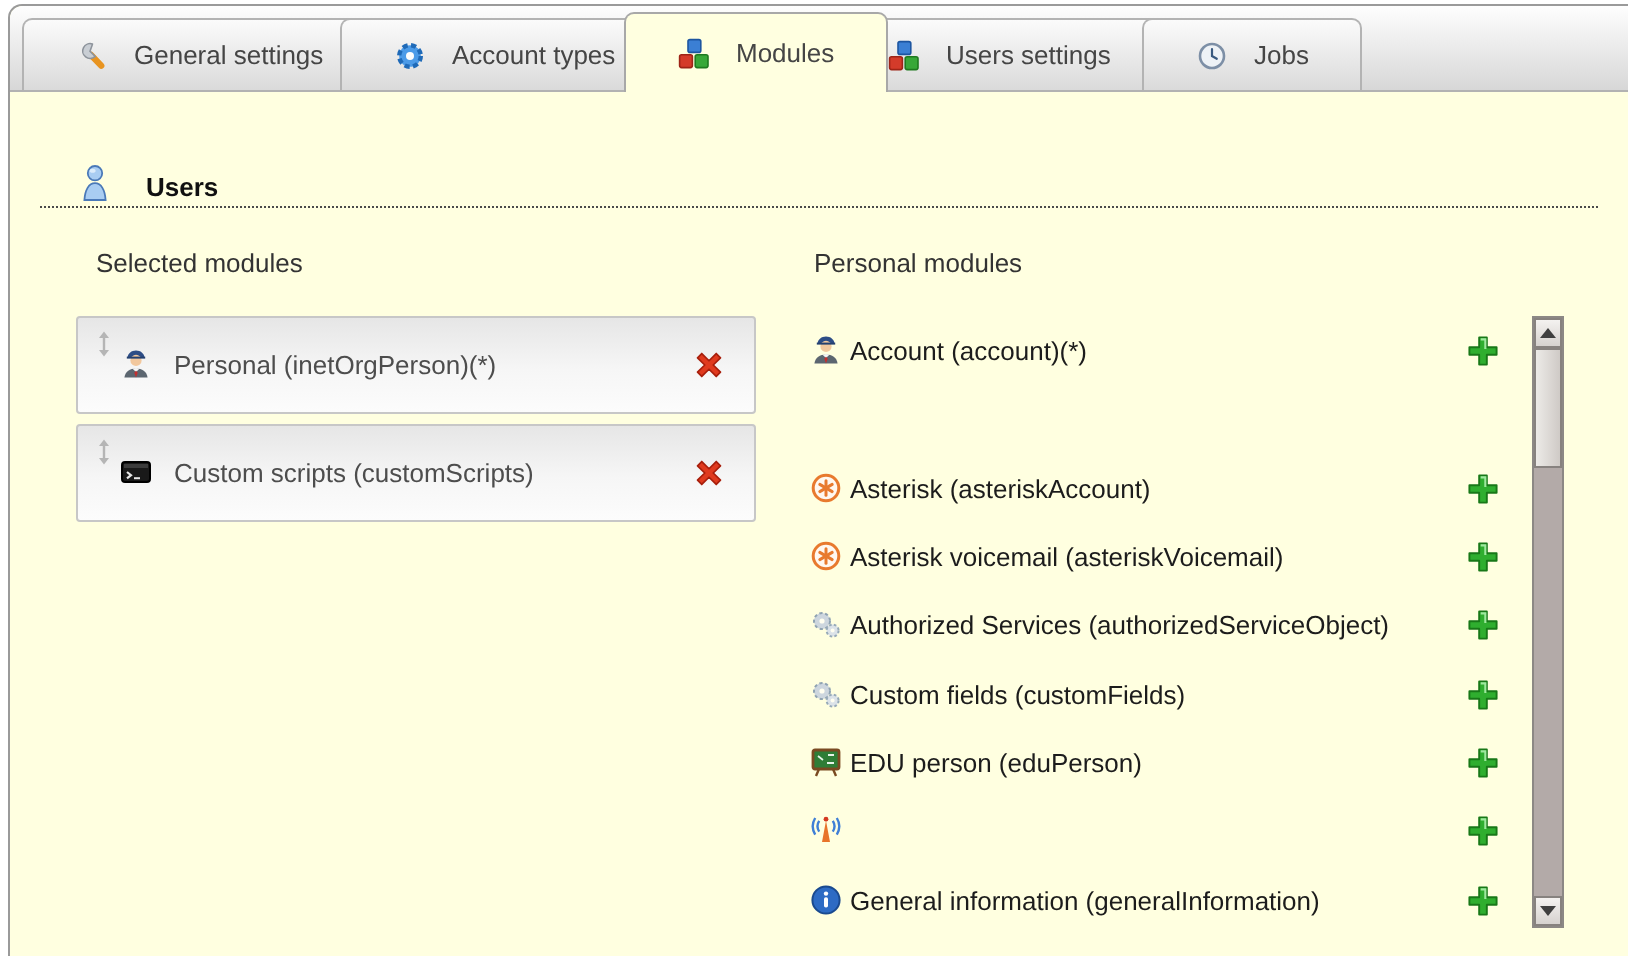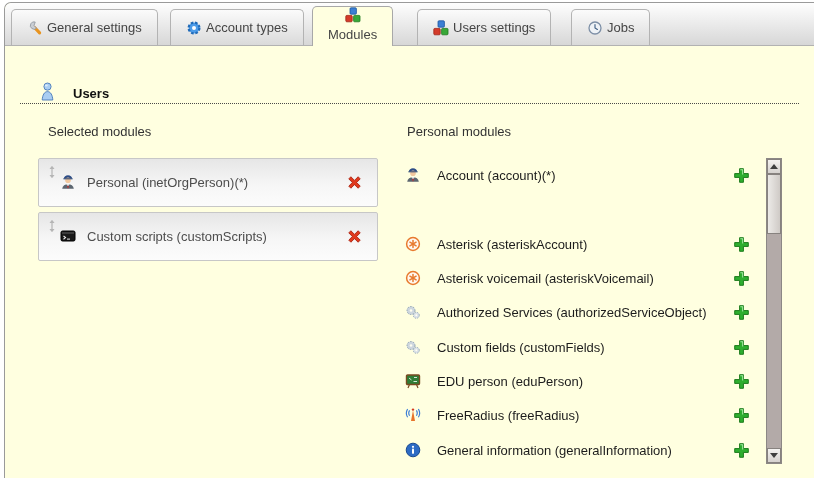--- a/index.html
+++ b/index.html
@@ -23,32 +23,31 @@
   }
   
   .tabstrip {
     position: absolute; left: 0; top: 0; right: 0; height: 43px;
     background: linear-gradient(#fefefe, #d7d7d7);
     border-bottom: 1px solid #b2b2b2;
     border-top-left-radius: 6px;
   }
   .tab {
     position: absolute; bottom: 0; height: 36px;
-    display: flex; align-items: center; gap: 4px;
-    padding: 0 15px;
+    display: flex; align-items: center; gap: 13px;
+    padding: 0 26px;
     background: linear-gradient(#fbfbfb, #dadada);
     border: 1px solid #b3b3b3; border-bottom: none;
     border-radius: 5px 5px 0 0;
     color: #454545; white-space: nowrap; cursor: pointer;
   }
   .tab.active {
     height: 40px; bottom: -1px; z-index: 2;
     background: #FFFFE0;
     border-color: #a8a8a8;
-    flex-direction: column;
   }
   .tab svg { flex: 0 0 auto; }
   .users-icon { position: absolute; left: 35px; top: 79px; }
   .users-title { position: absolute; left: 56px; top: 83px; font-weight: bold; color: #101010; margin-left: 12px; }
   .dotted-rule { position: absolute; left: 15px; top: 100px; width: 779px; border-top: 1px dotted #4a4a4a; height: 0; }
   .col-label { position: absolute; top: 121px; color: #333; }
   .col-label.sel { left: 15px; margin-left: 28px; }
   .col-label.avail { left: 402px; }
   
   .sel-box {
@@ -59,21 +58,21 @@
   .sel-box .drag { position: absolute; left: 8px; top: 6px; cursor: ns-resize; }
   .sel-box .mod-icon { position: absolute; left: 21px; top: 15px; }
   .sel-box .mod-label { position: absolute; left: 48px; top: 16px; color: #4d4d4d; }
   .sel-box .remove-btn {
     position: absolute; left: 307px; top: 15px; width: 17px; height: 17px;
     background: none; border: none; padding: 0; cursor: pointer;
   }
   
   .avail-row {
     position: absolute; left: 400px; width: 345px; height: 30px;
-    display: flex; align-items: center; gap: 16px;
+    display: flex; align-items: center; gap: 4px;
   }
   .avail-row .mod-label { color: #1c1c1c; }
   .add-btn { margin-left: auto; width: 17px; height: 17px; background: none; border: none; padding: 0; cursor: pointer; }
   
   .vscrollbar {
     position: absolute; left: 761px; top: 155px; width: 16px; height: 306px;
     background: #b3aaa8; border: 1px solid #8c8885;
   }
   .sb-btn {
     position: absolute; left: 0; width: 14px; height: 15px;
@@ -298,21 +297,20 @@
     </button>
   </div>
 
   <div class="avail-row" style="top:397px">
     <svg width="16" height="16" viewBox="0 0 16 16">
       <path d="M8 3.2L10 14H6z" fill="#e8742a"></path>
       <circle cx="8" cy="2.6" r="1.2" fill="#d4381f"></circle>
       <path d="M4.6 3.4a5 5 0 0 0 0 5.4M2.6 2a8 8 0 0 0 0 8.3" stroke="#3f7fd6" stroke-width="1.2" fill="none"></path>
       <path d="M11.4 3.4a5 5 0 0 1 0 5.4M13.4 2a8 8 0 0 1 0 8.3" stroke="#3f7fd6" stroke-width="1.2" fill="none"></path>
     </svg>
-    <span class="mod-label">FreeRadius (freeRadius)</span>
     <button class="add-btn">
       <svg width="17" height="17" viewBox="0 0 16 16">
         <path d="M6.2 1.6h3.6v4.6h4.6v3.6H9.8v4.6H6.2V9.8H1.6V6.2h4.6z" fill="#2fae2f" stroke="#187818" stroke-width="0.9" stroke-linejoin="round"></path>
         <path d="M6.9 2.5h2.2v4.6" stroke="#9fe89f" stroke-width="1" fill="none"></path>
       </svg>
     </button>
   </div>
 
   <div class="avail-row" style="top:432px">
     <svg width="16" height="16" viewBox="0 0 16 16">

